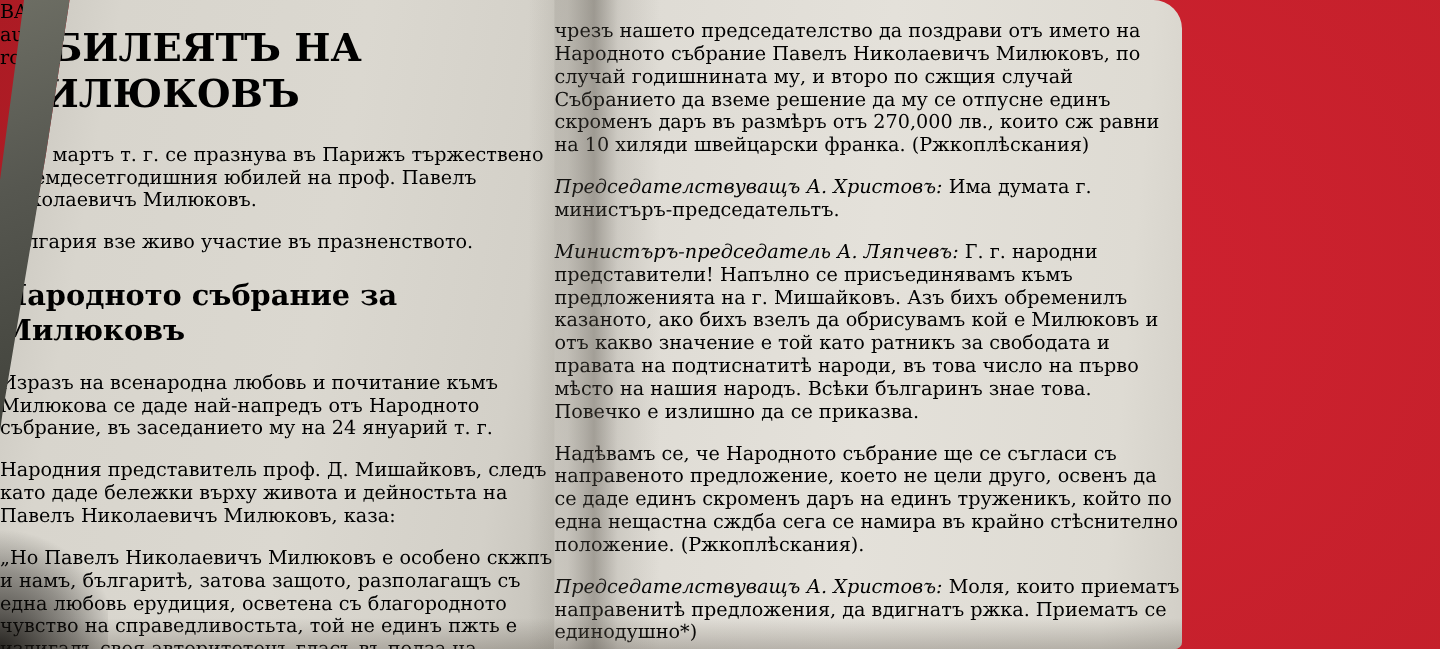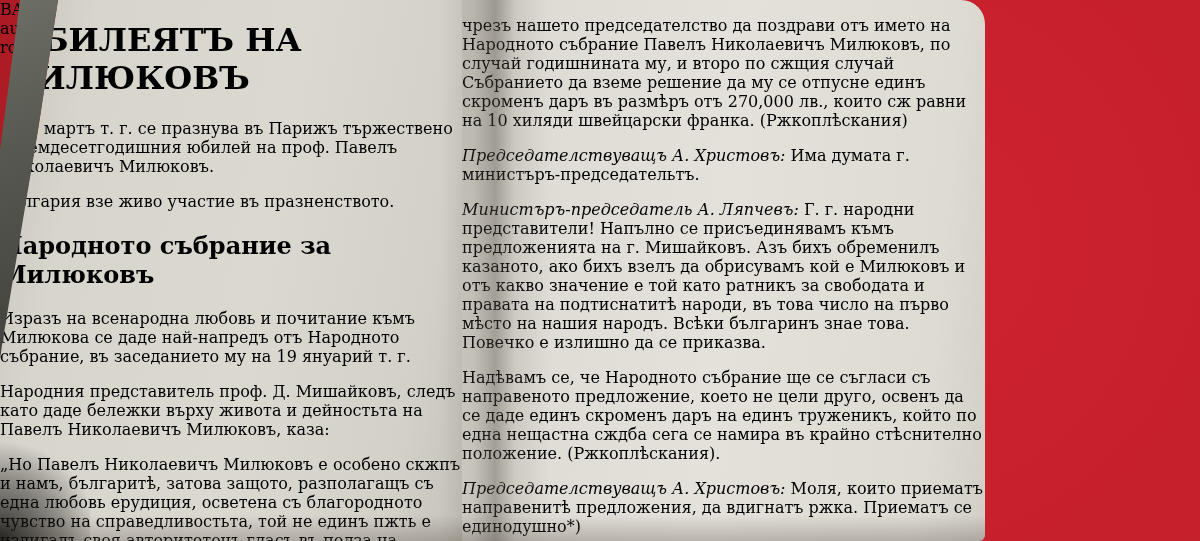--- a/index.html
+++ b/index.html
@@ -76,21 +76,21 @@
 <body>
 
 <div class="scene">
 
   <div class="page page-left">
     <div class="left-text">
       <h1 class="title">ЮБИЛЕЯТЪ НА МИЛЮКОВЪ</h1>
       <p class="intro">На 3 мартъ т. г. се празнува въ Парижъ тържествено седемдесетгодишния юбилей на проф. Павелъ Николаевичъ Милюковъ.</p>
       <p class="intro">България взе живо участие въ празненството.</p>
       <h2 class="subhead">Народното събрание за Милюковъ</h2>
-      <p class="bp">Изразъ на всенародна любовь и почитание къмъ Милюкова се даде най-напредъ отъ Народното събрание, въ заседанието му на 19 януарий т. г.</p>
+      <p class="bp">Изразъ на всенародна любовь и почитание къмъ Милюкова се даде най-напредъ отъ Народното събрание, въ заседанието му на 24 януарий т. г.</p>
       <p class="bp">Народния представитель проф. Д. Мишайковъ, следъ като даде бележки върху живота и дейностьта на Павелъ Николаевичъ Милюковъ, каза:</p>
       <p class="bp">„Но Павелъ Николаевичъ Милюковъ е особено скжпъ и намъ, българитѣ, затова защото, разполагащъ съ една любовь ерудиция, осветена съ благородното чувство на справедливостьта, той не единъ пжть е издигалъ своя авторитетенъ гласъ въ полза на законитѣ и справедливи стремежи на бъгарското племе.</p>
 
     </div>
     <div class="page-bottom-shade"></div>
   </div>
 
   <div class="page page-right">
     <div class="right-text">
       <div class="flow">

